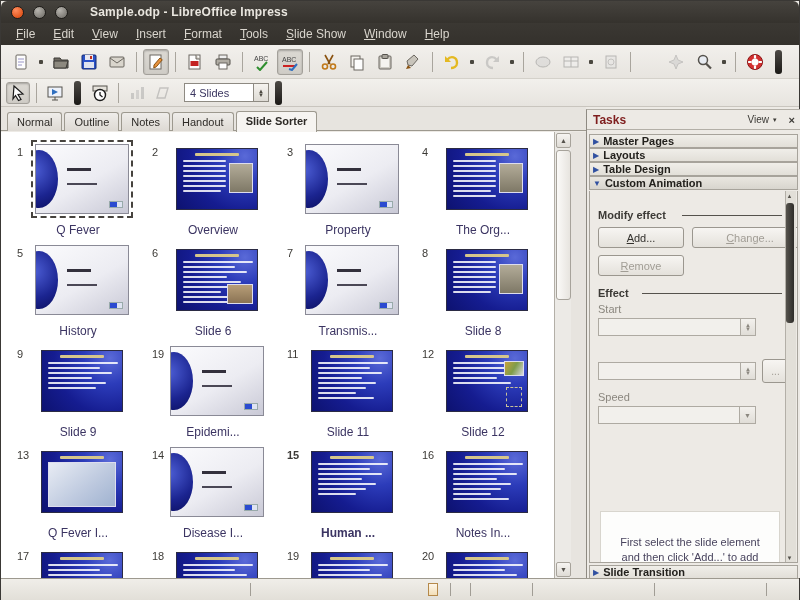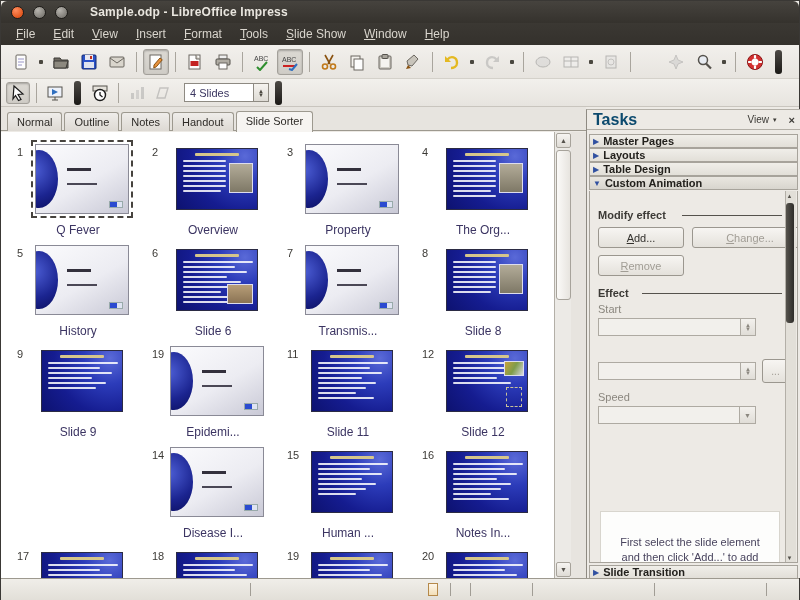--- a/index.html
+++ b/index.html
@@ -45,21 +45,21 @@
   .spin-btns { width:15px; height:19px; border:1px solid #8e8a82; border-left:none;
     background:linear-gradient(#f5f3ef,#dedbd5); display:flex; flex-direction:column;
     align-items:center; justify-content:center; font-size:6px; color:#4a473f; line-height:4px; }
 
   
   .tabsrow { position:absolute; left:0; top:106px; width:585px; height:24px;
     background:#e7e4df; border-bottom:1px solid #9d998f; display:flex; align-items:flex-end; padding-left:6px; }
   .tab { font-size:11px; color:#2e2b27; background:linear-gradient(#efedea,#ddd9d3);
     border:1px solid #9d998f; border-bottom:none; border-radius:3px 3px 0 0;
     padding:3px 9px 3px 9px; margin-right:2px; position:relative; top:1px; }
-  .tab.active { background:#f6f4f1; font-weight:normal; padding-bottom:5px; top:2px; }
+  .tab.active { background:#f6f4f1; font-weight:bold; padding-bottom:5px; top:2px; }
 
   
   .sorter { position:absolute; left:0; top:131px; width:553px; height:446px; background:#fff; overflow:hidden; }
   .cell { position:absolute; width:130px; height:100px; }
   .cell .num { position:absolute; left:4px; top:6px; font-size:11px; color:#3c3a36; }
   .thumb { position:absolute; left:22px; top:4px; overflow:hidden; }
   .thumb.white { width:94px; height:70px; border:1px solid #8a8a96;
     background:linear-gradient(150deg,#fbfbfd 0%,#ececf2 55%,#c9c9d6 100%); }
   .thumb.white::before { content:""; position:absolute; left:-16px; top:50%; transform:translateY(-50%);
     width:38px; height:58px; border-radius:50%;
@@ -92,21 +92,21 @@
   .vs-up { top:1px; } .vs-down { bottom:1px; }
   .vs-thumb { position:absolute; left:1px; top:18px; width:15px; height:150px;
     background:linear-gradient(90deg,#fbfaf8,#e7e4df); border:1px solid #a7a39b; border-radius:3px; }
   .splitter { position:absolute; left:570px; top:131px; width:15px; height:446px; background:#e7e4df; }
 
   
   .tasks { position:absolute; left:585px; top:108px; width:215px; height:469px;
     background:#edeae5; border-left:1px solid #8e8a82; border-top:1px solid #b3afa7; }
   .tasks-header { position:absolute; left:0; top:0; width:100%; height:20px;
     border-bottom:1px solid #b3afa7; display:flex; align-items:center; padding:0 6px; }
-  .tasks-title { font-weight:bold; font-size:16px; color:#0c4a6e; flex:1; }
+  .tasks-title { font-weight:bold; font-size:12px; color:#7f1d1d; flex:1; }
   .tasks-view { font-size:10px; color:#3c3a36; margin-right:4px; }
   .tasks-view-caret { font-size:7px; color:#3c3a36; margin-right:12px; }
   .tasks-close { font-size:11px; color:#3c3a36; font-weight:bold; }
   .sec { position:absolute; left:2px; width:209px; height:14px; background:linear-gradient(#f0eee9,#e2dfd8);
     border:1px solid #a7a39b; display:flex; align-items:center; font-size:11px; font-weight:bold;
     color:#23211d; padding-left:3px; }
   .sec .tri { font-size:8px; color:#3050a0; margin-right:4px; }
   .sec.open { background:linear-gradient(#e9e6e0,#d8d5ce); }
   .ca-body { position:absolute; left:2px; top:81px; width:209px; height:372px;
     border:1px solid #a7a39b; border-top:none; background:#edeae5; overflow:hidden; }
@@ -515,30 +515,38 @@
           <div class="bl" style="width: 70px;"></div>
           <div class="bl" style="width: 52px;"></div>
           <div class="bl" style="width: 64px;"></div>
           <div class="bl" style="width: 44px;"></div>
           <div class="bl" style="width: 58px;"></div>
           <div class="img top-right"></div>
           <div class="obox"></div>
         </div>
         <div class="caption">Slide 12</div>
       </div>
+      <div class="cell" style="left: 12px; top: 311px;">
+        <div class="num">13</div>
+        <div class="thumb blue">
+          <div class="bt"></div>
+          <div class="img large"></div>
+        </div>
+        <div class="caption">Q Fever I...</div>
+      </div>
       <div class="cell" style="left: 147px; top: 311px;">
         <div class="num">14</div>
         <div class="thumb white">
           <div class="wt1"></div>
           <div class="wt2"></div>
           <div class="logo"></div>
         </div>
         <div class="caption">Disease I...</div>
       </div>
-      <div class="cell" style="left: 282px; top: 311px;">
+      <div class="cell" style="left: 282px; top: 311px; font-weight: bold;">
         <div class="num">15</div>
         <div class="thumb blue">
           <div class="bt"></div>
           <div class="bl" style="width: 70px;"></div>
           <div class="bl" style="width: 52px;"></div>
           <div class="bl" style="width: 64px;"></div>
           <div class="bl" style="width: 44px;"></div>
           <div class="bl" style="width: 58px;"></div>
           <div class="bl" style="width: 48px;"></div>
           <div class="bl" style="width: 38px;"></div>

